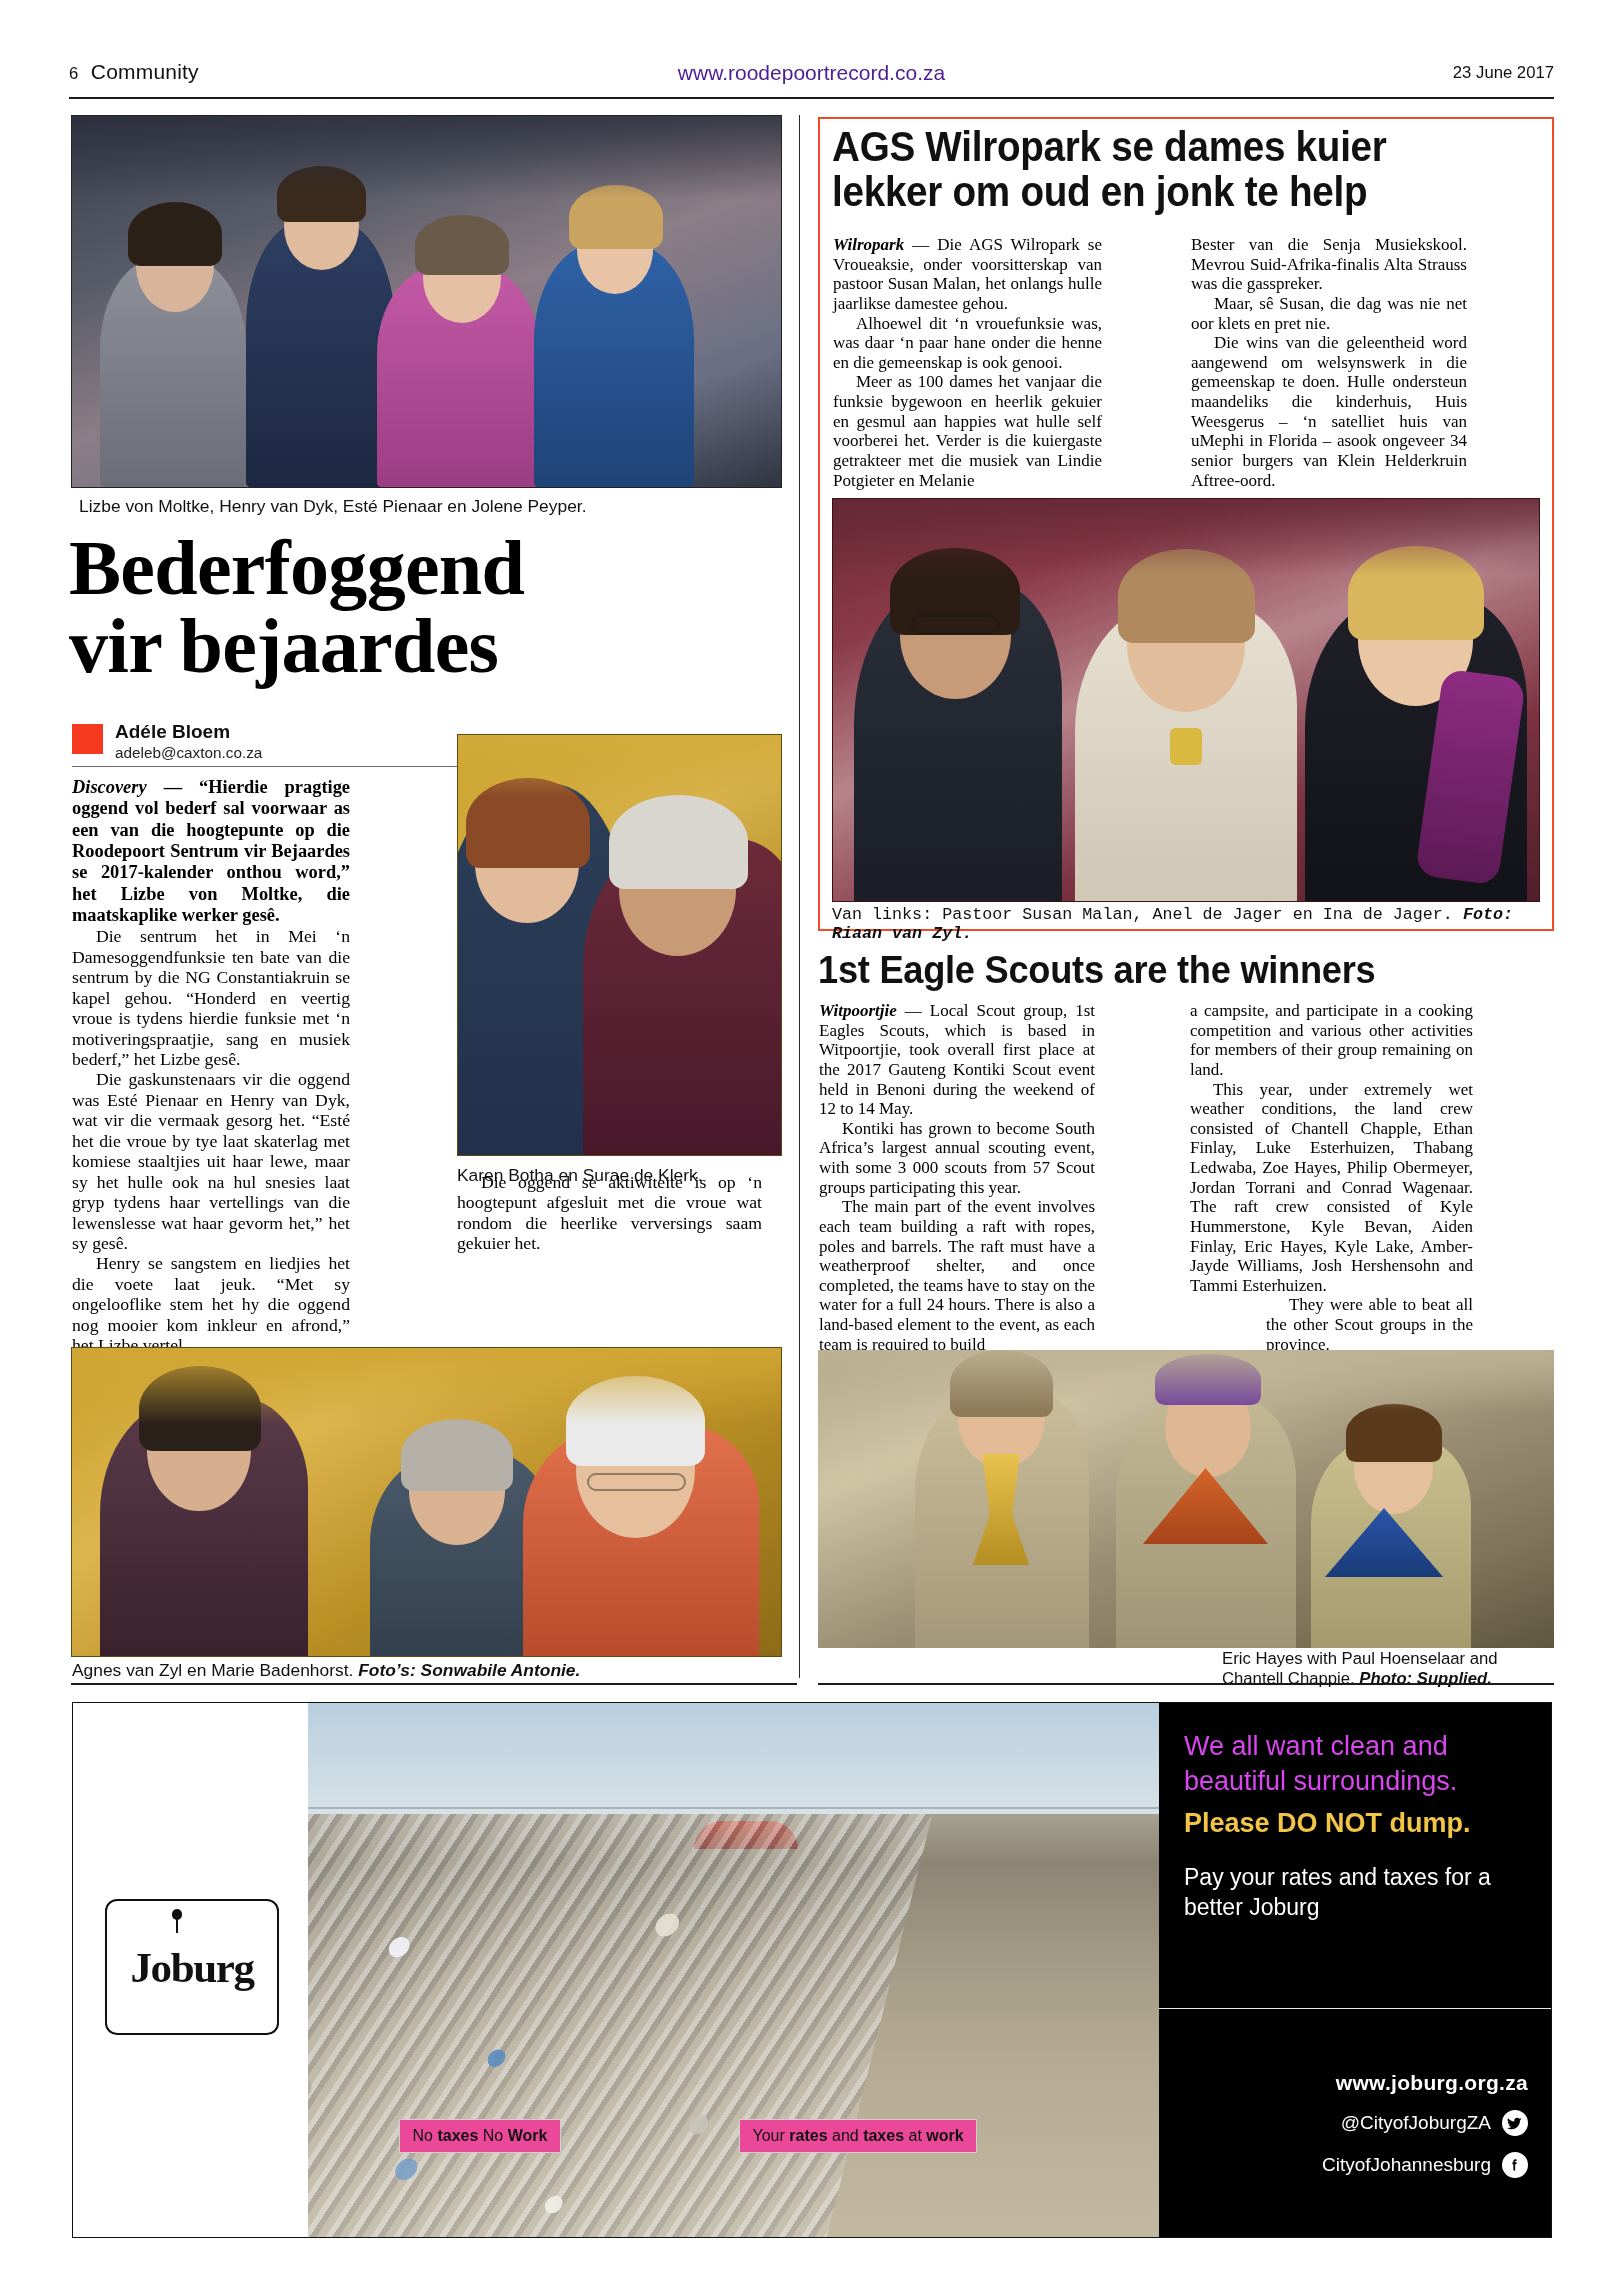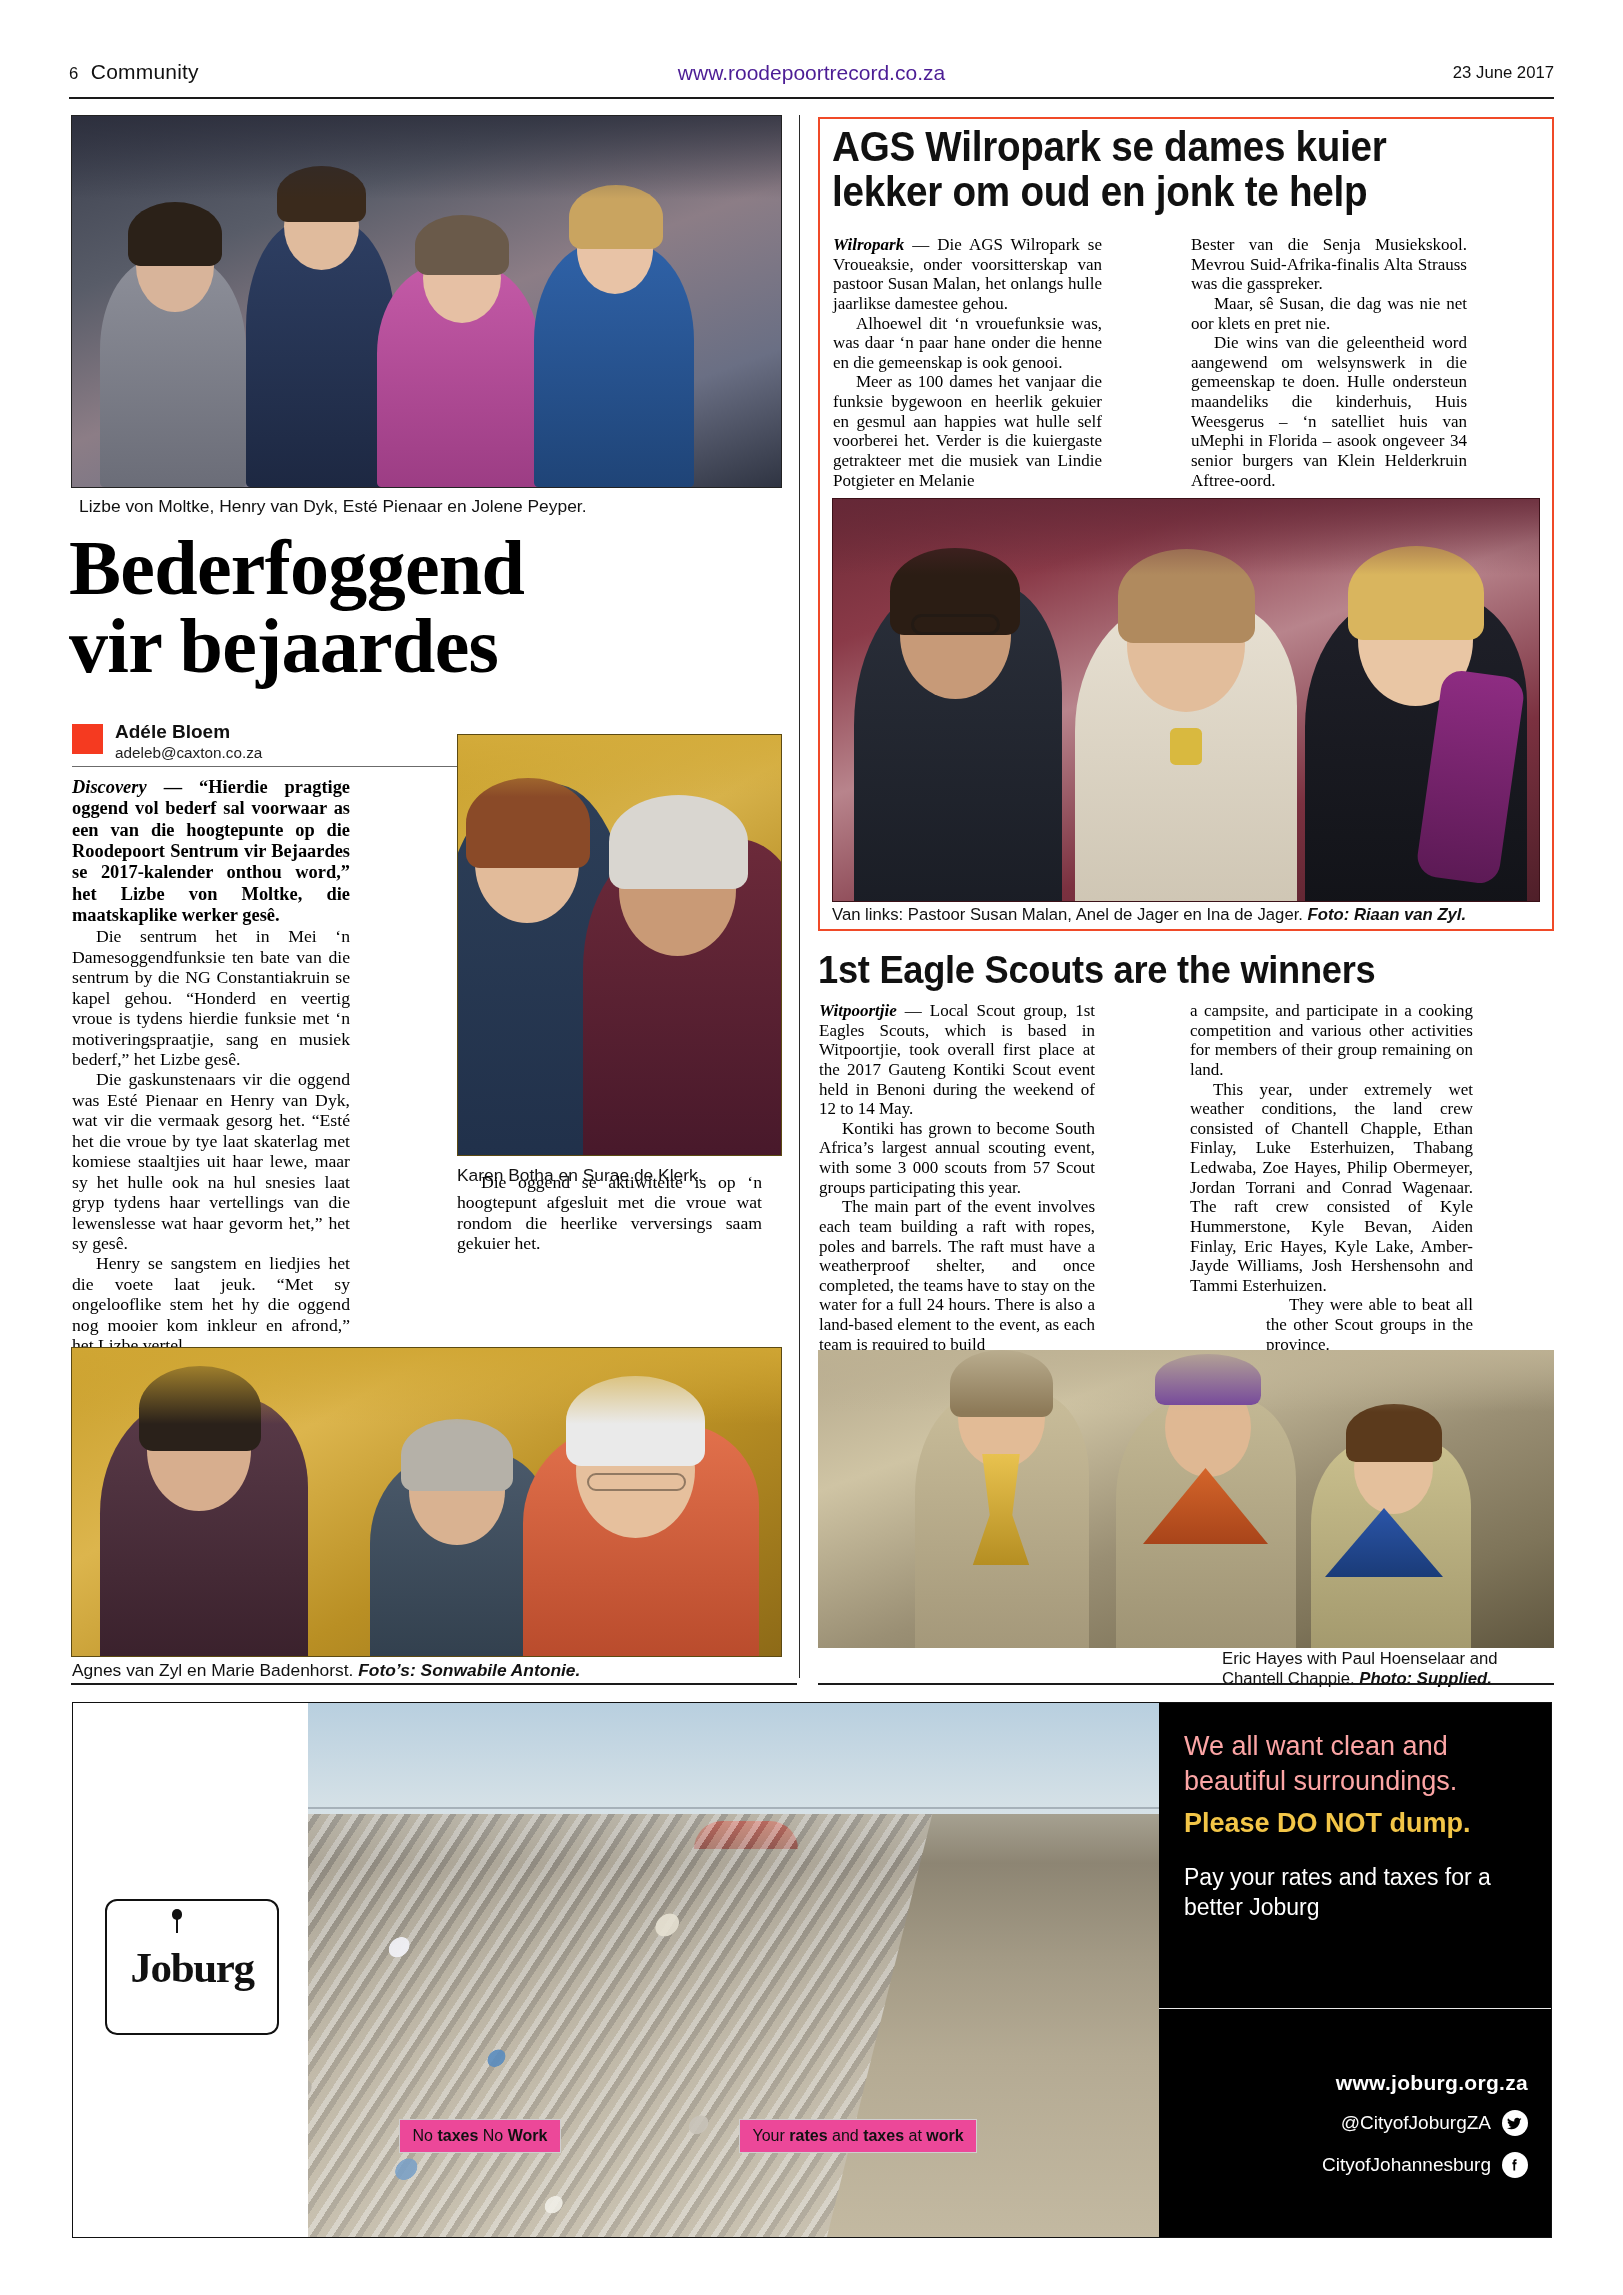--- a/index.html
+++ b/index.html
@@ -113,21 +113,21 @@
   #ags-col-1 { left:833px; top:235px; width:269px; font-size:17px; }
   #ags-col-2 { left:1191px; top:235px; width:276px; font-size:17px; }
 
   #ags-photo {
     position:absolute; left:832px; top:498px; width:708px; height:404px;
     background:linear-gradient(160deg,#6d2a36 0%,#8a3a48 22%,#b8848c 45%,#7b3140 72%,#4f1f29 100%);
     border:0.7px solid #3b1118; overflow:hidden;
   }
   #ags-cap {
     position:absolute; left:832px; top:905px; width:711px;
-    font-family:Liberation Sans, sans-serif; font-size:16.7px; color:#111;
+    font-family:Liberation Mono, monospace; font-size:16.7px; color:#111;
   }
 
   
   #scout-headline {
     position:absolute; left:818px; top:950px; width:736px;
     font-family:"Liberation Sans Narrow","Liberation Sans", sans-serif;
     font-weight:bold; font-size:39px; line-height:1.05; color:#111;
     transform:scaleX(.93); transform-origin:left top;
     letter-spacing:-0.3px;
   }
@@ -424,21 +424,21 @@
   </div>
 
   <div id="ad-photo">
     <div class="sky-haze"></div>
     <div class="horizon"></div>
     <div class="umbrella"></div>
     <div class="trash-band"></div>
   </div>
 
   <div id="ad-text-pane">
-    <div class="ad-y" style="color: #fca5a5;">We all want clean and beautiful surroundings.</div>
+    <div class="ad-y" style="color: #d946ef;">We all want clean and beautiful surroundings.</div>
     <div class="ad-y2" style="color: rgb(242, 197, 71);">Please DO NOT dump.</div>
     <div class="ad-w">Pay your rates and taxes for a better Joburg</div>
   </div>
   <div id="ad-sep"></div>
 
   <div id="ad-social">
     <div class="ad-url">www.joburg.org.za</div>
     <div class="ad-row">
       <span class="ad-handle">@CityofJoburgZA</span>
       <span class="social-badge">

